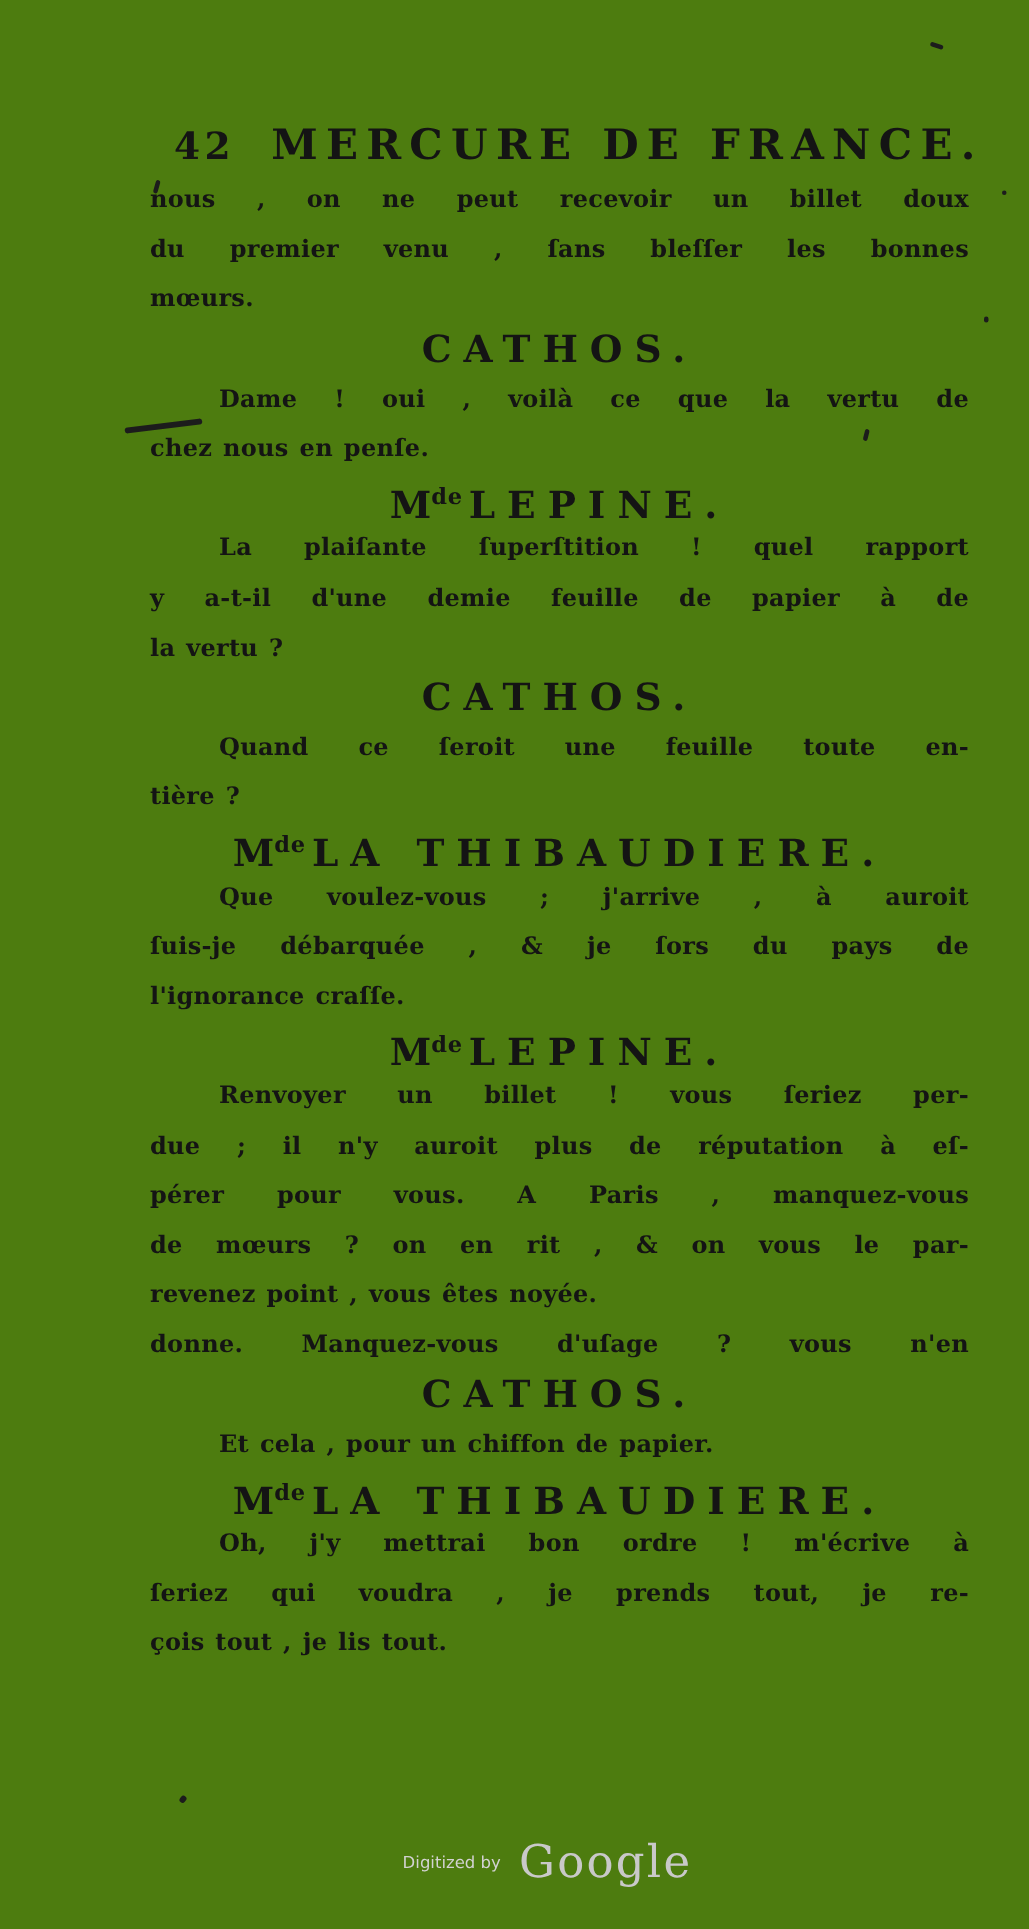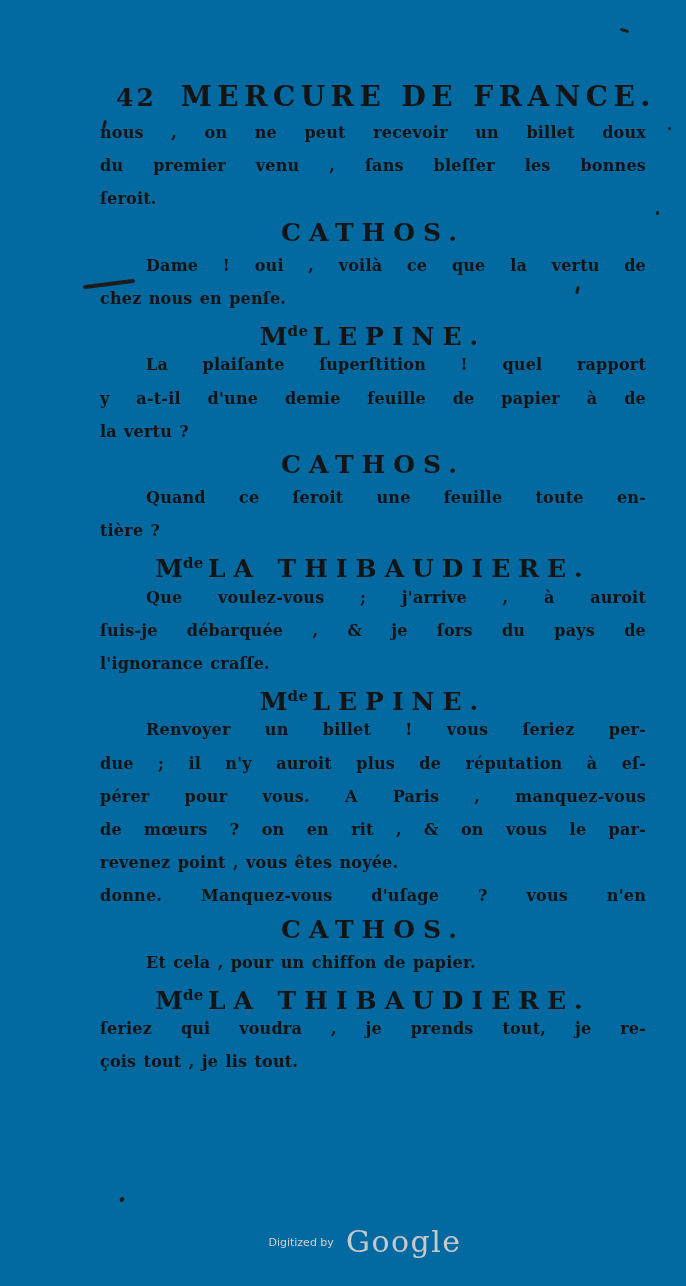--- a/index.html
+++ b/index.html
@@ -11,21 +11,21 @@
     width: 686px;
     height: 1286px;
     position: relative;
     overflow: hidden;
     font-family: "DejaVu Serif", "Liberation Serif", serif;
     color: #141414;
   }
   .page {
     position: absolute;
     inset: 0;
-    background: #0369a1;
+    background: #4d7c0f;
   }
   
   .header {
     display: flex;
     align-items: baseline;
     margin-top: 80px;
     margin-left: 116px;
     height: 34px;
     line-height: 34px;
     white-space: nowrap;
@@ -128,21 +128,21 @@
 <div class="page">
 
   <div class="header">
     <span class="page-num">42</span>
     <span class="running-title">MERCURE DE FRANCE.</span>
   </div>
 
   <div id="text-block">
       <div class="line just">nous , on ne peut recevoir un billet doux</div>
       <div class="line just">du premier venu , ſans bleſſer les bonnes</div>
-      <div class="line">ſeroit.</div>
+      <div class="line">mœurs.</div>
       <div class="speaker"><span class="sp-name">CATHOS.</span></div>
       <div class="line indent just">Dame ! oui , voilà ce que la vertu de</div>
       <div class="line">chez nous en penſe.</div>
       <div class="speaker"><span>M</span><span class="sup">de</span><span class="sp-name">LEPINE.</span></div>
       <div class="line indent just">La plaiſante ſuperſtition ! quel rapport</div>
       <div class="line just">y a-t-il d'une demie feuille de papier à de</div>
       <div class="line">la vertu ?</div>
       <div class="speaker"><span class="sp-name">CATHOS.</span></div>
       <div class="line indent just">Quand ce ſeroit une feuille toute en-</div>
       <div class="line">tière ?</div>
@@ -153,20 +153,21 @@
       <div class="speaker"><span>M</span><span class="sup">de</span><span class="sp-name">LEPINE.</span></div>
       <div class="line indent just">Renvoyer un billet ! vous ſeriez per-</div>
       <div class="line just">due ; il n'y auroit plus de réputation à eſ-</div>
       <div class="line just">pérer pour vous. A Paris , manquez-vous</div>
       <div class="line just">de mœurs ? on en rit , &amp; on vous le par-</div>
       <div class="line">revenez point , vous êtes noyée.</div>
       <div class="line just">donne. Manquez-vous d'uſage ? vous n'en</div>
       <div class="speaker"><span class="sp-name">CATHOS.</span></div>
       <div class="line indent">Et cela , pour un chiffon de papier.</div>
       <div class="speaker"><span>M</span><span class="sup">de</span><span class="sp-name">LA THIBAUDIERE.</span></div>
+      <div class="line indent just">Oh, j'y mettrai bon ordre ! m'écrive à</div>
       <div class="line just">ſeriez qui voudra , je prends tout, je re-</div>
       <div class="line">çois tout , je lis tout.</div>
     </div>
 
   <span class="artifact a-apostrophe"></span>
   <span class="artifact a-overstrike"></span>
   <span class="artifact a-dash-top"></span>
   <span class="artifact a-dot-1"></span>
   <span class="artifact a-dot-2"></span>
   <span class="artifact a-dot-3"></span>

